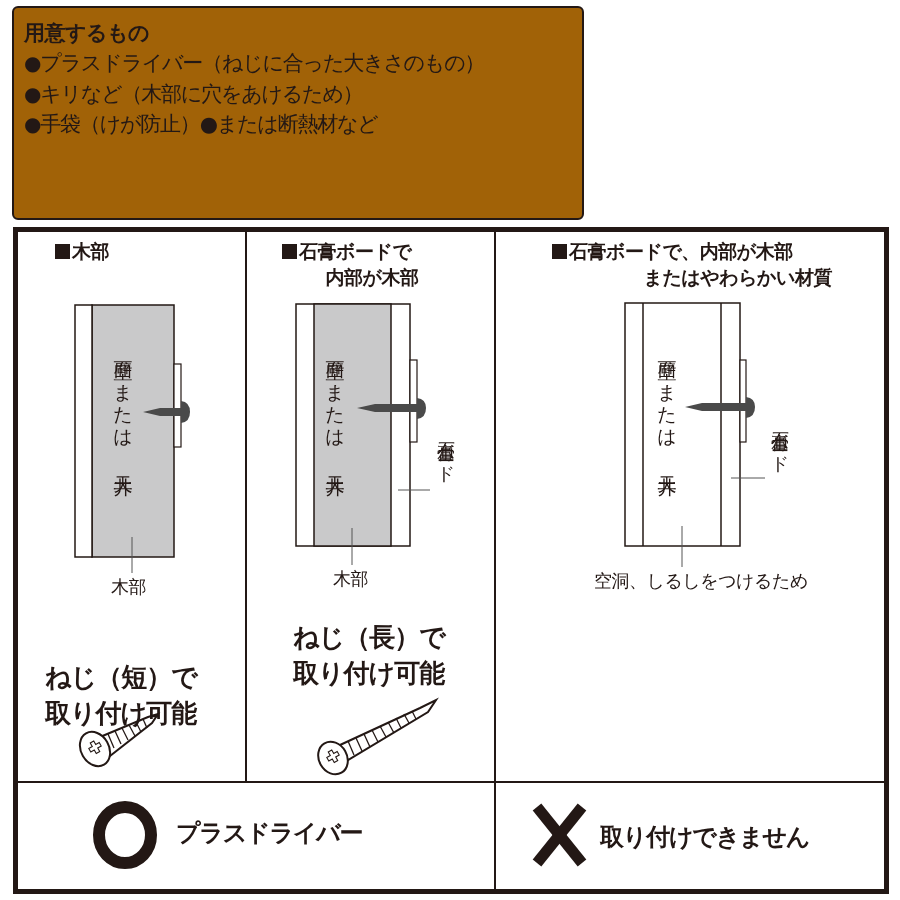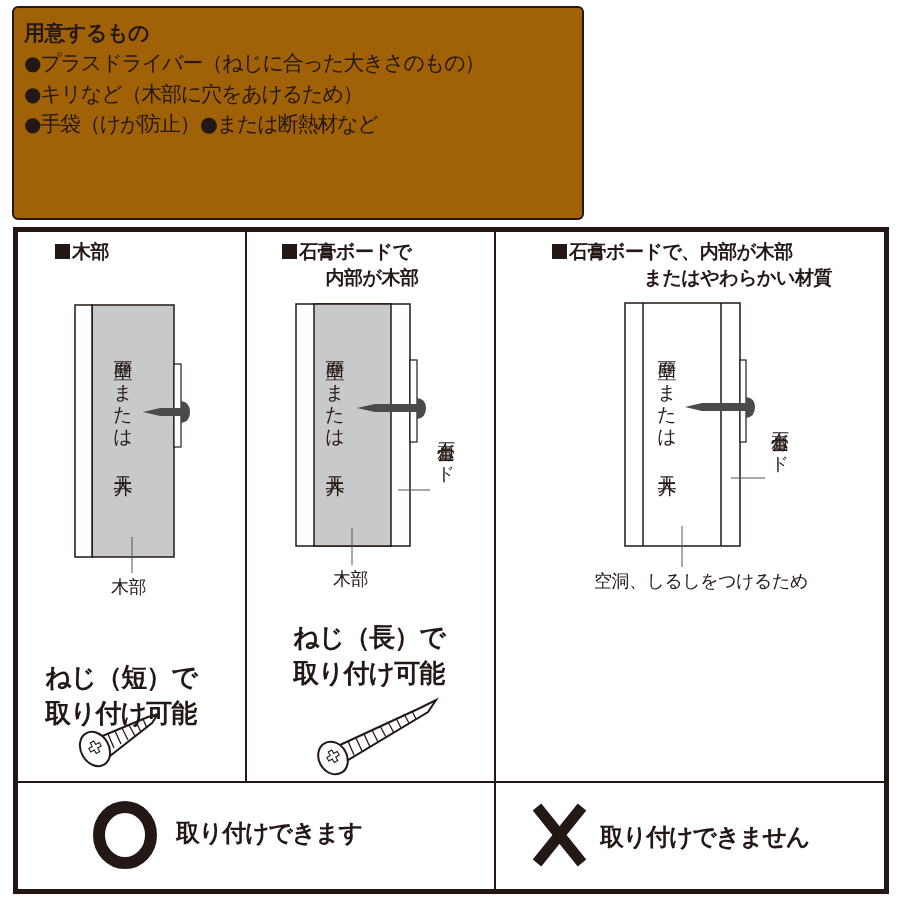--- a/index.html
+++ b/index.html
@@ -155,14 +155,14 @@
 
 <div class="big-text" style="left:45px; top:652px;margin-top:7px;">
   <div>ねじ（短）で</div>
   <div>取り付け可能</div>
 </div>
 <div class="big-text" style="left:293px; top:621px;font-family:Liberation Mono, monospace;">
   <div>ねじ（長）で</div>
   <div>取り付け可能</div>
 </div>
 
-<div class="result-text" style="left:176px; top:817px;">取り付けできます</div>
+<div class="result-text" style="left:176px; top:817px;">プラスドライバー</div>
 <div class="result-text" style="left:600px; top:821px;">取り付けできません</div>
 
 </body></html>

